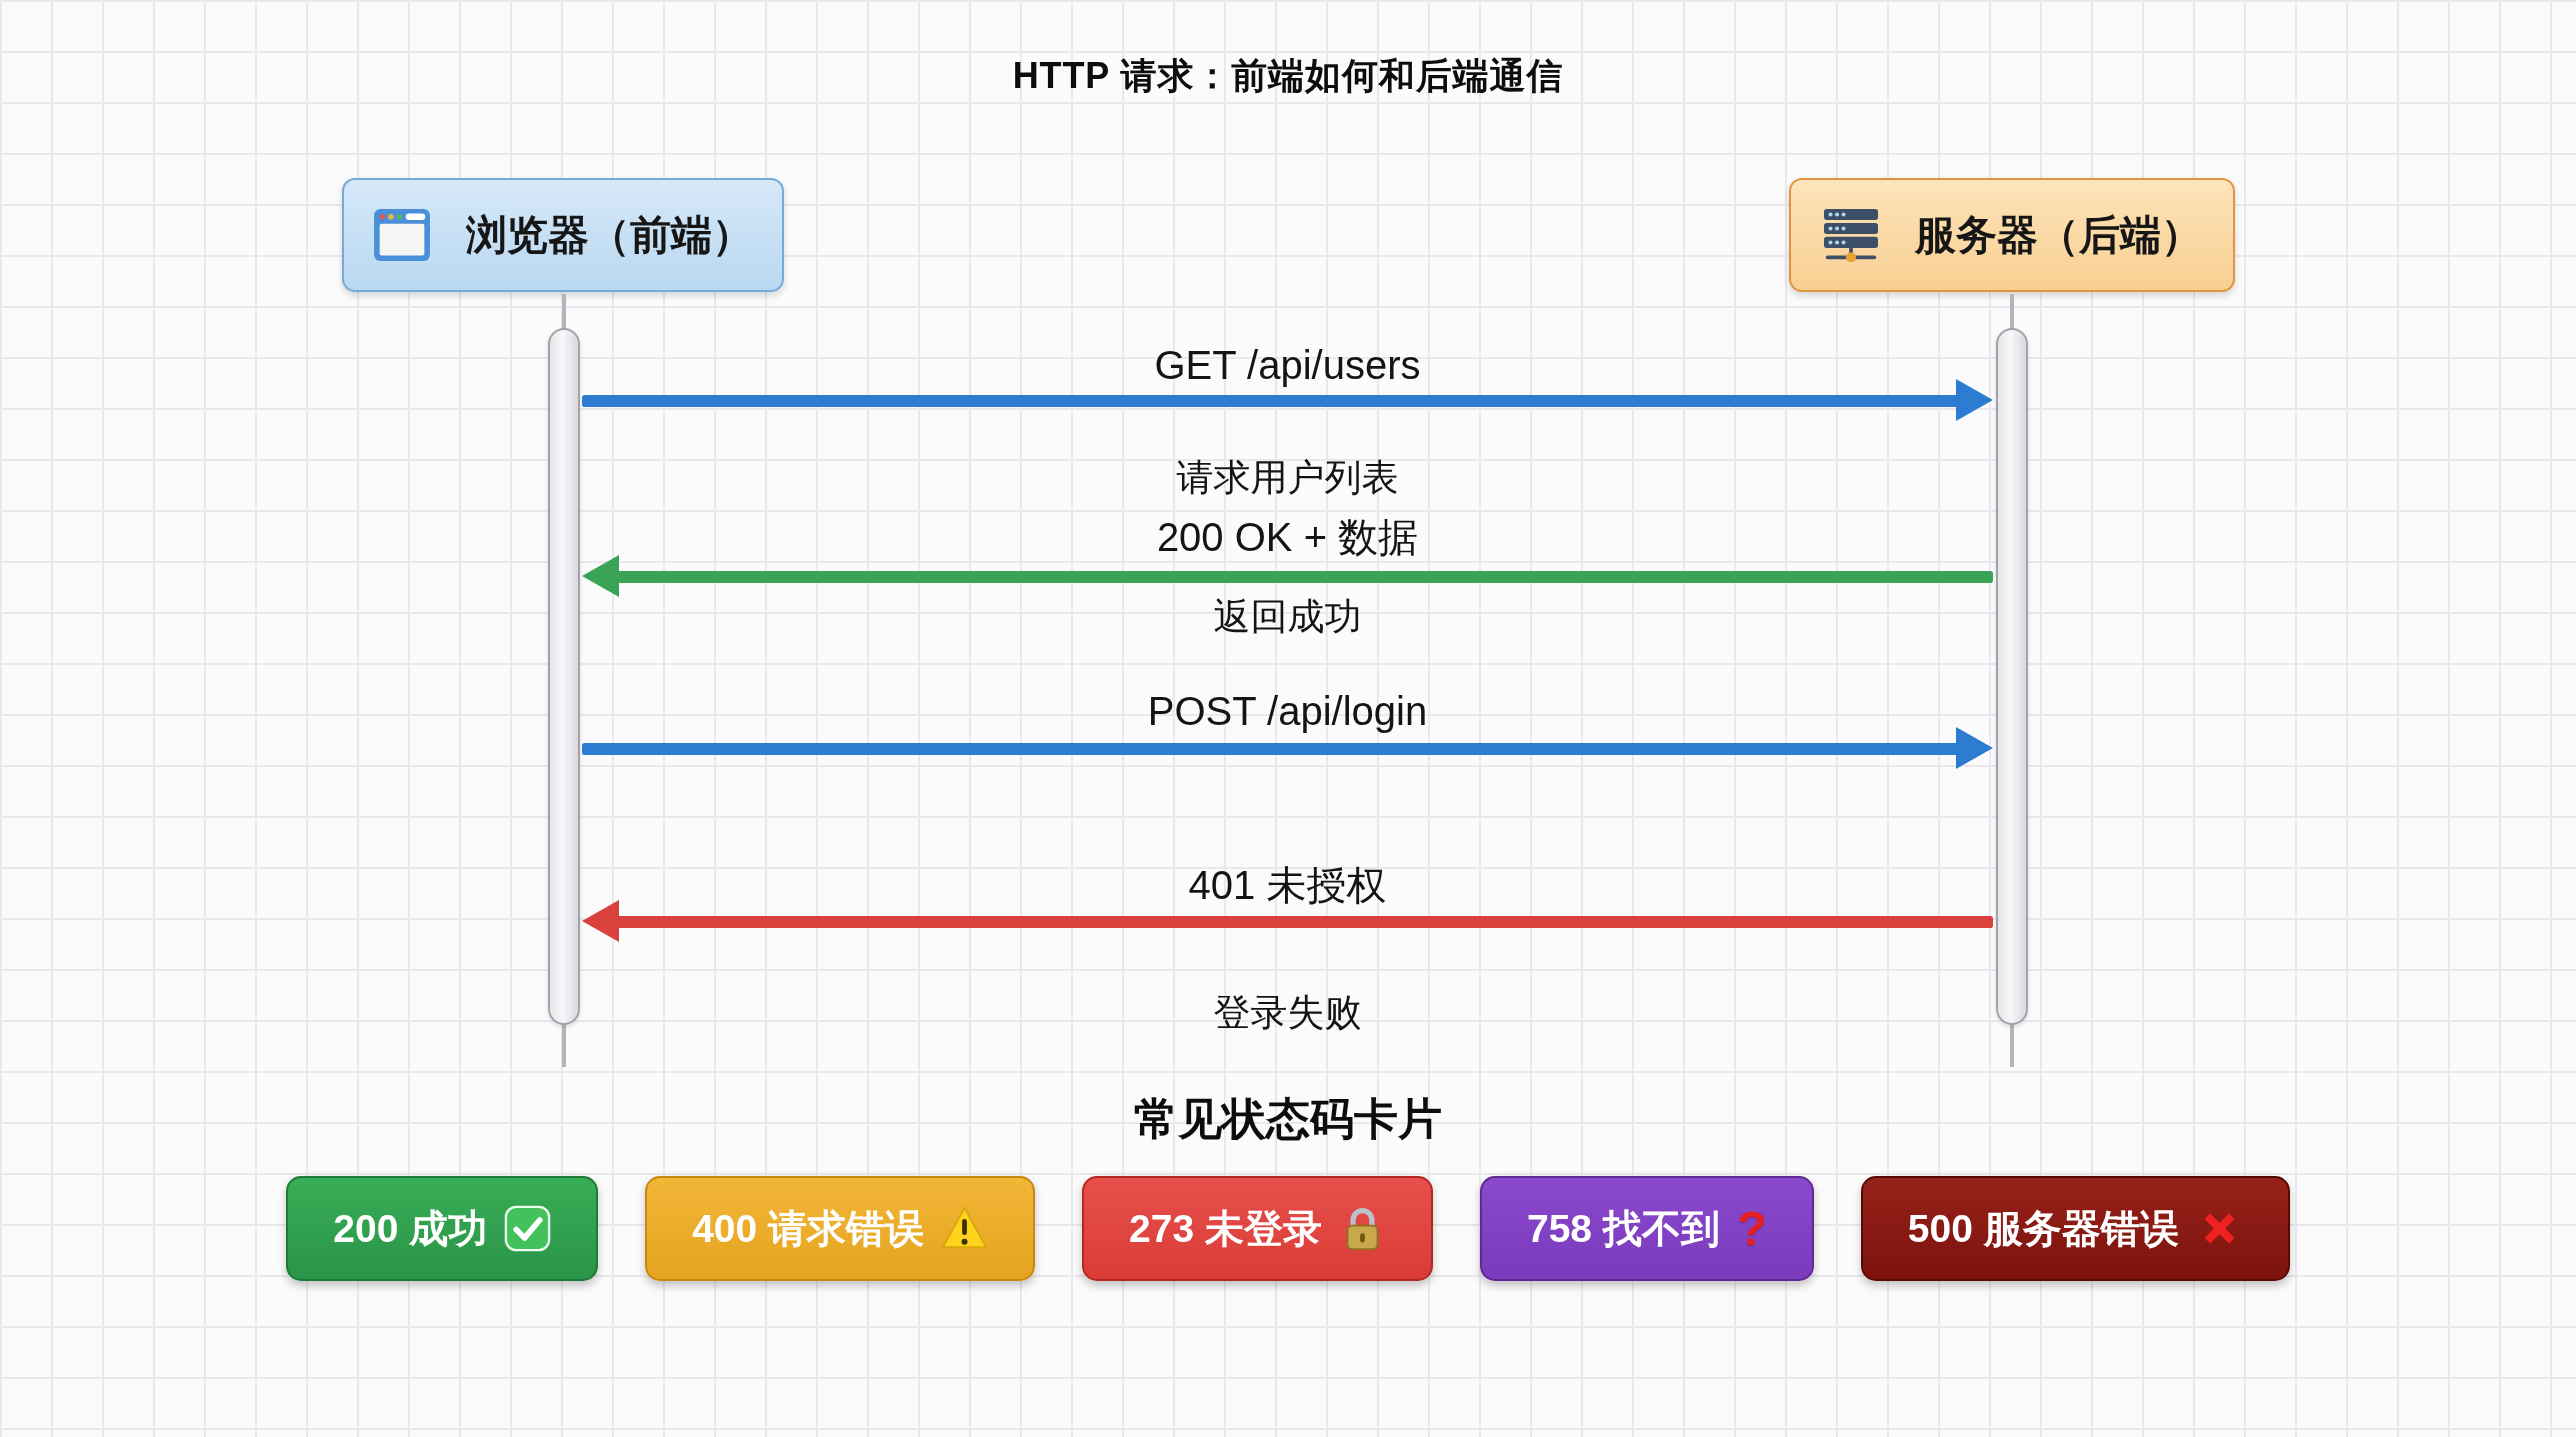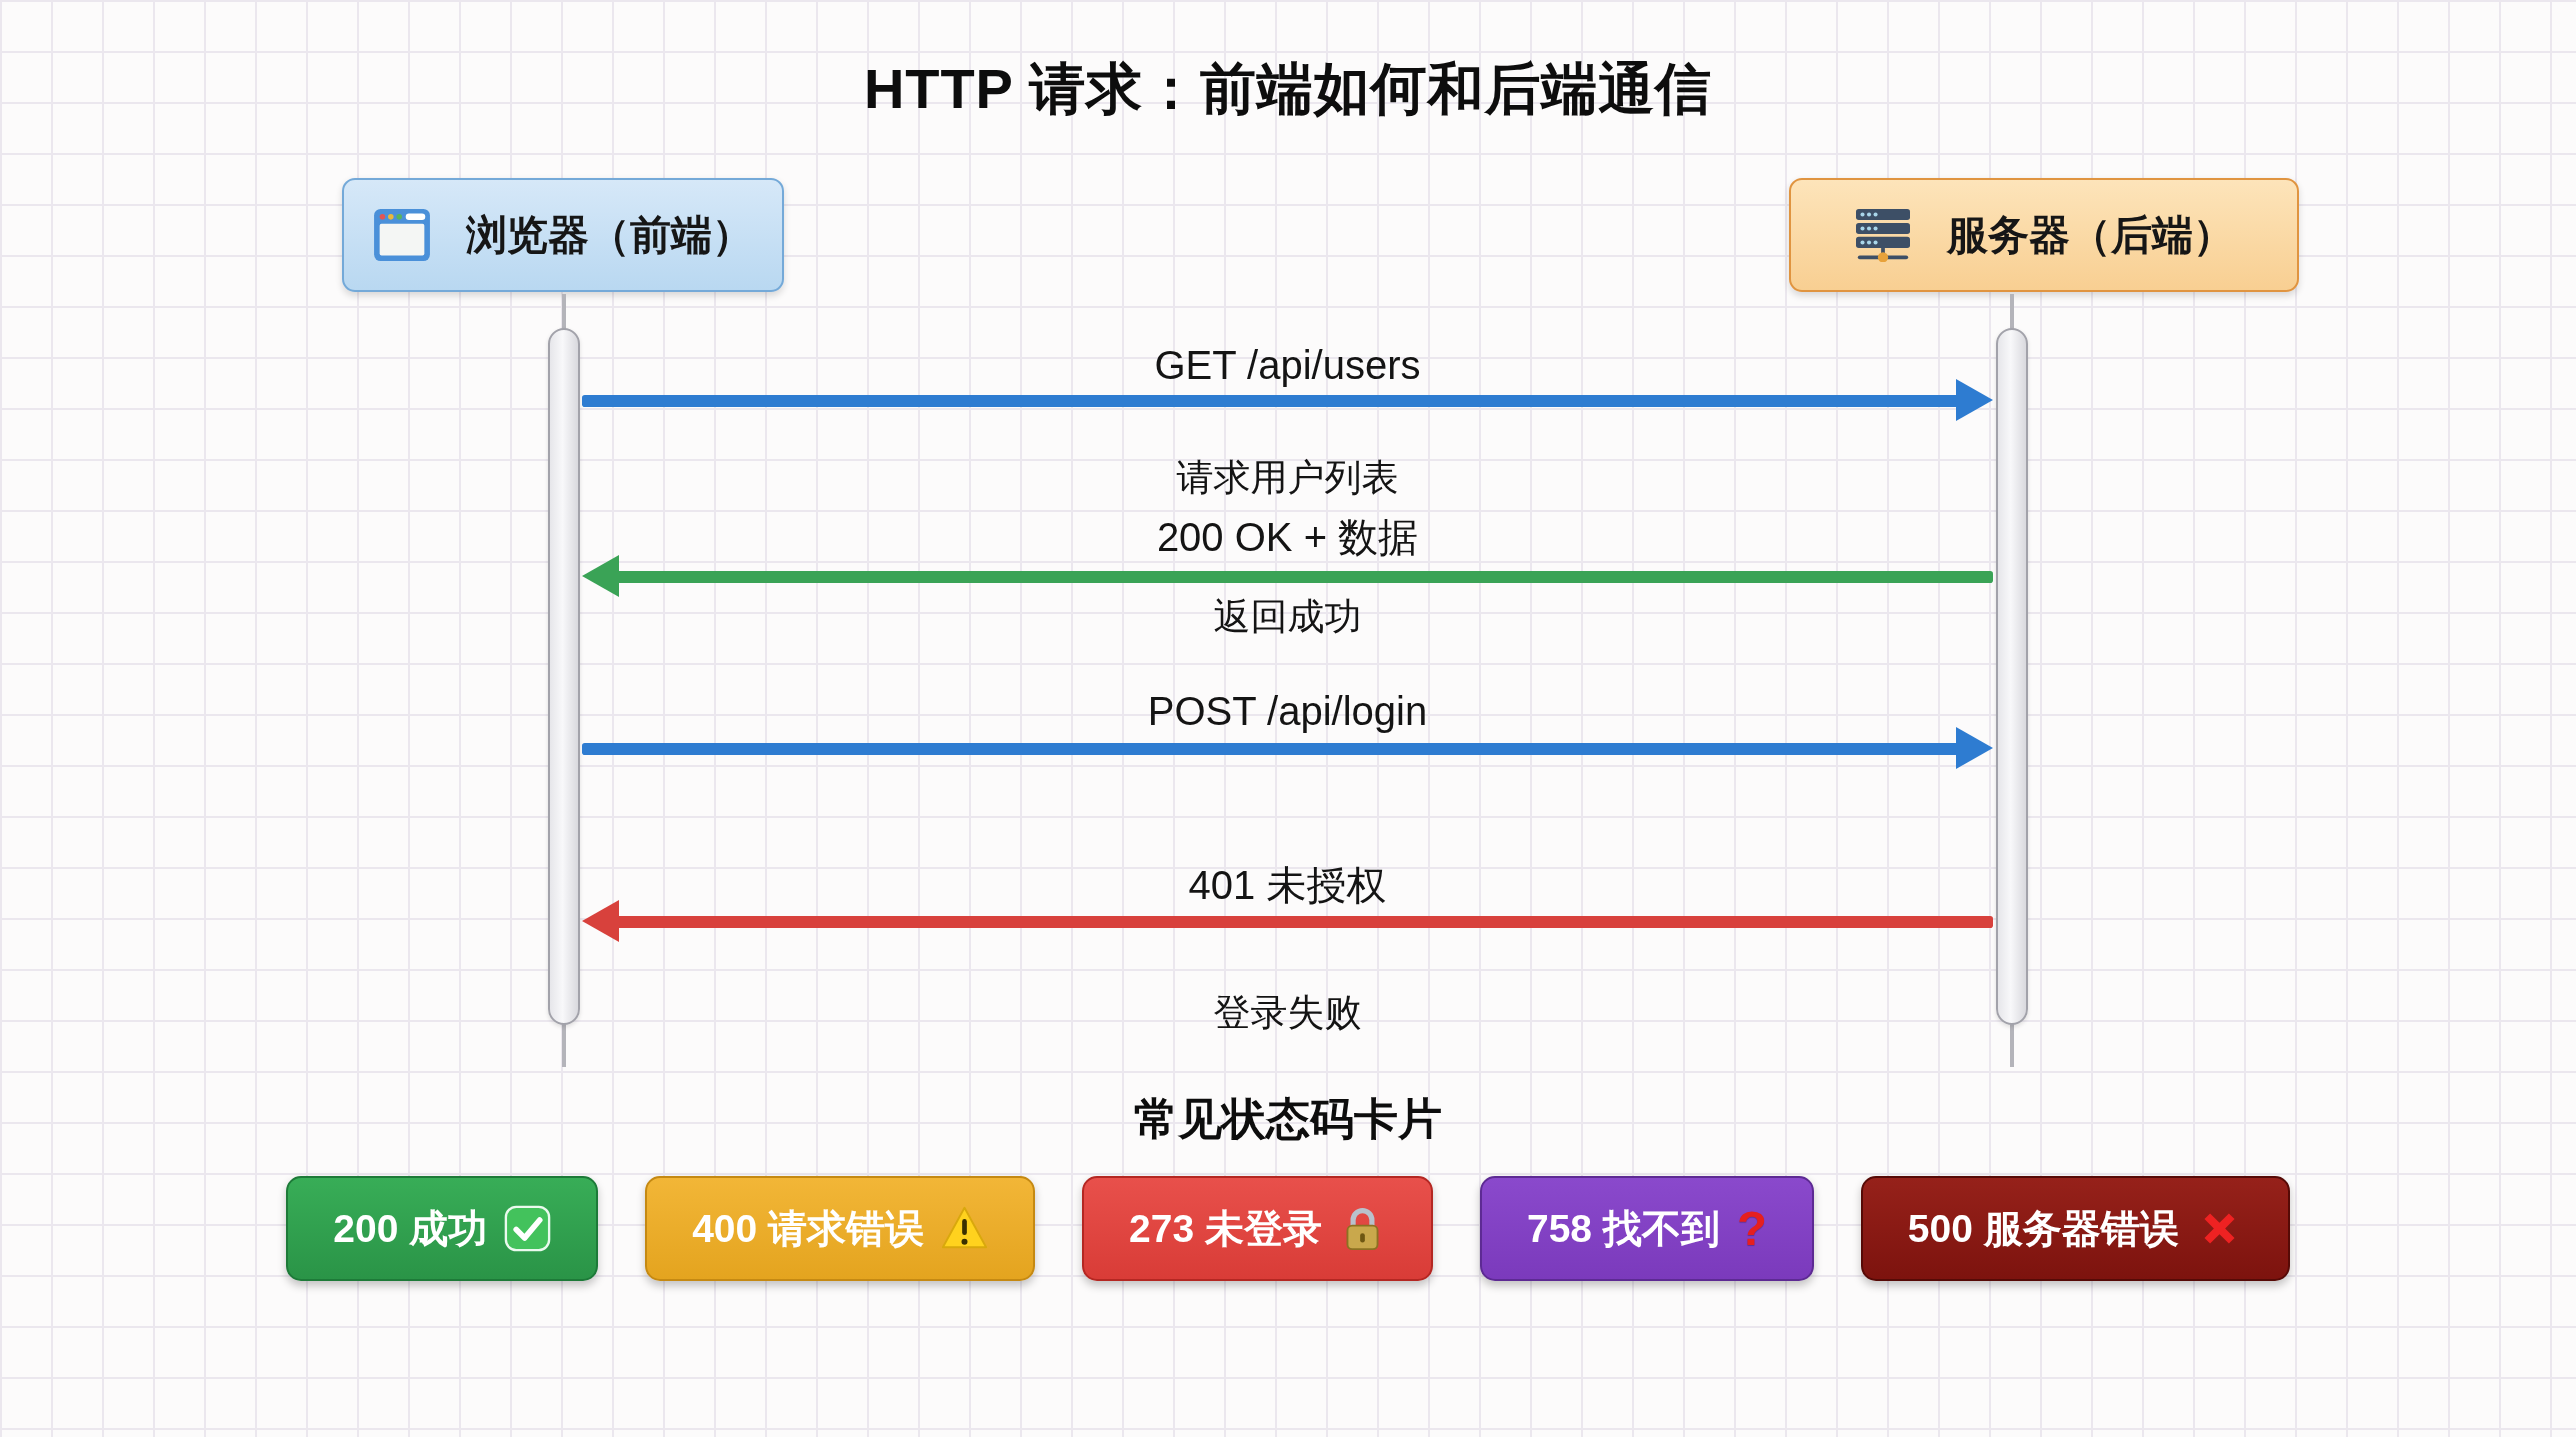--- a/index.html
+++ b/index.html
@@ -11,34 +11,34 @@
   .canvas {
     position:relative; width:2576px; height:1438px; overflow:hidden;
     background-color:#fcfbfb;
     background-image:
       linear-gradient(#ebe7ee 1.9px, transparent 1.9px),
       linear-gradient(90deg, #ebe7ee 1.9px, transparent 1.9px);
     background-size:51px 51px;
   }
   .title {
     position:absolute; top:52px; left:0; width:100%;
-    text-align:center; font-size:56px; font-weight:800; letter-spacing:0.9px;
+    text-align:center; font-size:36px; font-weight:800; letter-spacing:0.9px;
     color:#0d0d0d;
   }
   
   .actor-box {
     position:absolute; top:178px; height:114px; box-sizing:border-box;
     display:flex; align-items:center; justify-content:center; gap:35px;
     font-size:41px; font-weight:600; border-radius:13px;
     box-shadow:0 3.7px 7.5px rgba(0,0,0,0.14);
   }
   .actor-box.browser { left:342px; width:442px;
     background:linear-gradient(180deg,#d6e8f8,#b9d8f1);
     border:2.8px solid #74a9d8; }
-  .actor-box.server { left:1789px; width:510px;
+  .actor-box.server { left:1789px; width:446px;
     background:linear-gradient(180deg,#fde4ba,#f8cf92);
     border:2.8px solid #e09440; }
   .actor-icon { width:58px; height:54px; flex:0 0 auto; }
   
   .lifeline-wire { position:absolute; top:294px; height:773px; width:3.7px; background:#b4b4ba; }
   .lifeline-wire.left  { left:562px; }
   .lifeline-wire.right { left:2010px; }
   .activation {
     position:absolute; top:328px; height:697px; width:32px; box-sizing:border-box;
     border-radius:16px; border:2.8px solid #a2a2aa;

